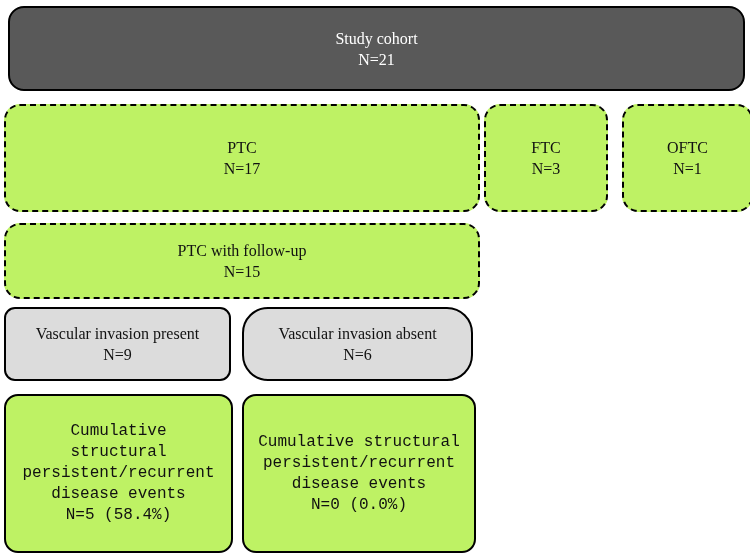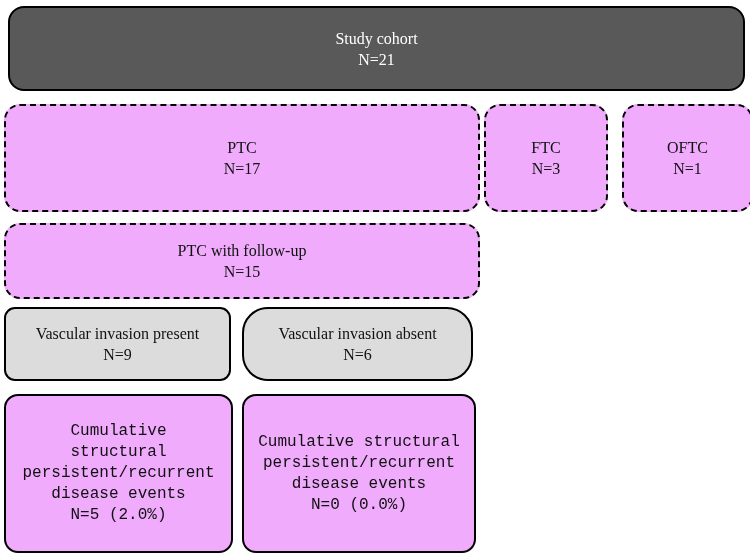--- a/index.html
+++ b/index.html
@@ -19,21 +19,21 @@
   .node {
     position: absolute;
     box-sizing: border-box;
     display: flex;
     flex-direction: column;
     align-items: center;
     justify-content: center;
     text-align: center;
     font-size: 16px;
     line-height: 21px;
-    background: #f0abfc;
+    background: #bef264;
   }
   .node .lbl { white-space: pre-line; }
 
   
   .header-box {
     left: 8px; top: 6px; width: 737px; height: 85px;
     background: var(--header-fill, #595959);
     border: 2px solid var(--border, #000000);
     border-radius: 16px;
     color: var(--header-text, #ffffff);
@@ -104,21 +104,21 @@
     <div class="lbl">N=9</div>
   </div>
 
   <div class="node gray via-box">
     <div class="lbl">Vascular invasion absent</div>
     <div class="lbl">N=6</div>
   </div>
 
   <div class="node outcome out-left">
     <div class="lbl">Cumulative structural persistent/recurrent disease events</div>
-    <div class="lbl">N=5 (2.0%)</div>
+    <div class="lbl">N=5 (58.4%)</div>
   </div>
 
   <div class="node outcome out-right">
     <div class="lbl">Cumulative structural persistent/recurrent disease events</div>
     <div class="lbl">N=0 (0.0%)</div>
   </div>
 
 </div>
 
 </body></html>

